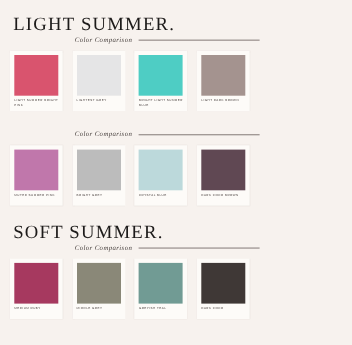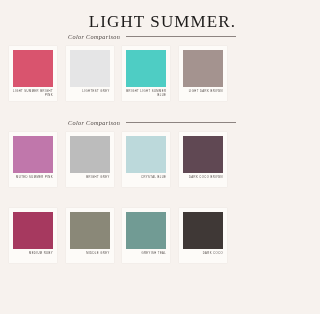--- a/index.html
+++ b/index.html
@@ -17,21 +17,20 @@
     position: relative;
     width: 236px;
     height: 314px;
     background: #f7f2ee;
     box-sizing: border-box;
   }
   .section {
     position: relative;
     width: 100%;
     box-sizing: border-box;
-    text-align: right;
   }
   .sec-head {
     position: relative;
     padding: 0 0 0 12px;
     box-sizing: border-box;
   }
   .sec-title {
     font-family: "Liberation Serif", serif;
     font-size: 17px;
     letter-spacing: 1.1px;
@@ -151,20 +150,27 @@
         <div class="card-label">CRYSTAL BLUE</div>
       </div>
       <div class="card" style="background: rgb(253, 251, 248);">
         <span class="swatch" style="background:#604853;"></span>
         <div class="card-label">DARK COCO BROWN</div>
       </div>
     </div>
   </div>
 
   <div class="section sec-3">
+    <div class="sec-head">
+      <div class="sec-title">SOFT SUMMER.</div>
+      <div class="sub-row">
+        <div class="sec-sub">Color Comparison</div>
+        <div class="rule" style="background: rgb(141, 132, 129);"></div>
+      </div>
+    </div>
     <div class="cards">
       <div class="card" style="background: rgb(253, 251, 248);">
         <span class="swatch" style="background:#a6395f;"></span>
         <div class="card-label">MEDIUM RUBY</div>
       </div>
       <div class="card" style="background: rgb(253, 251, 248);">
         <span class="swatch" style="background:#8a8878;"></span>
         <div class="card-label">MIDDLE GREY</div>
       </div>
       <div class="card" style="background: rgb(253, 251, 248);">

